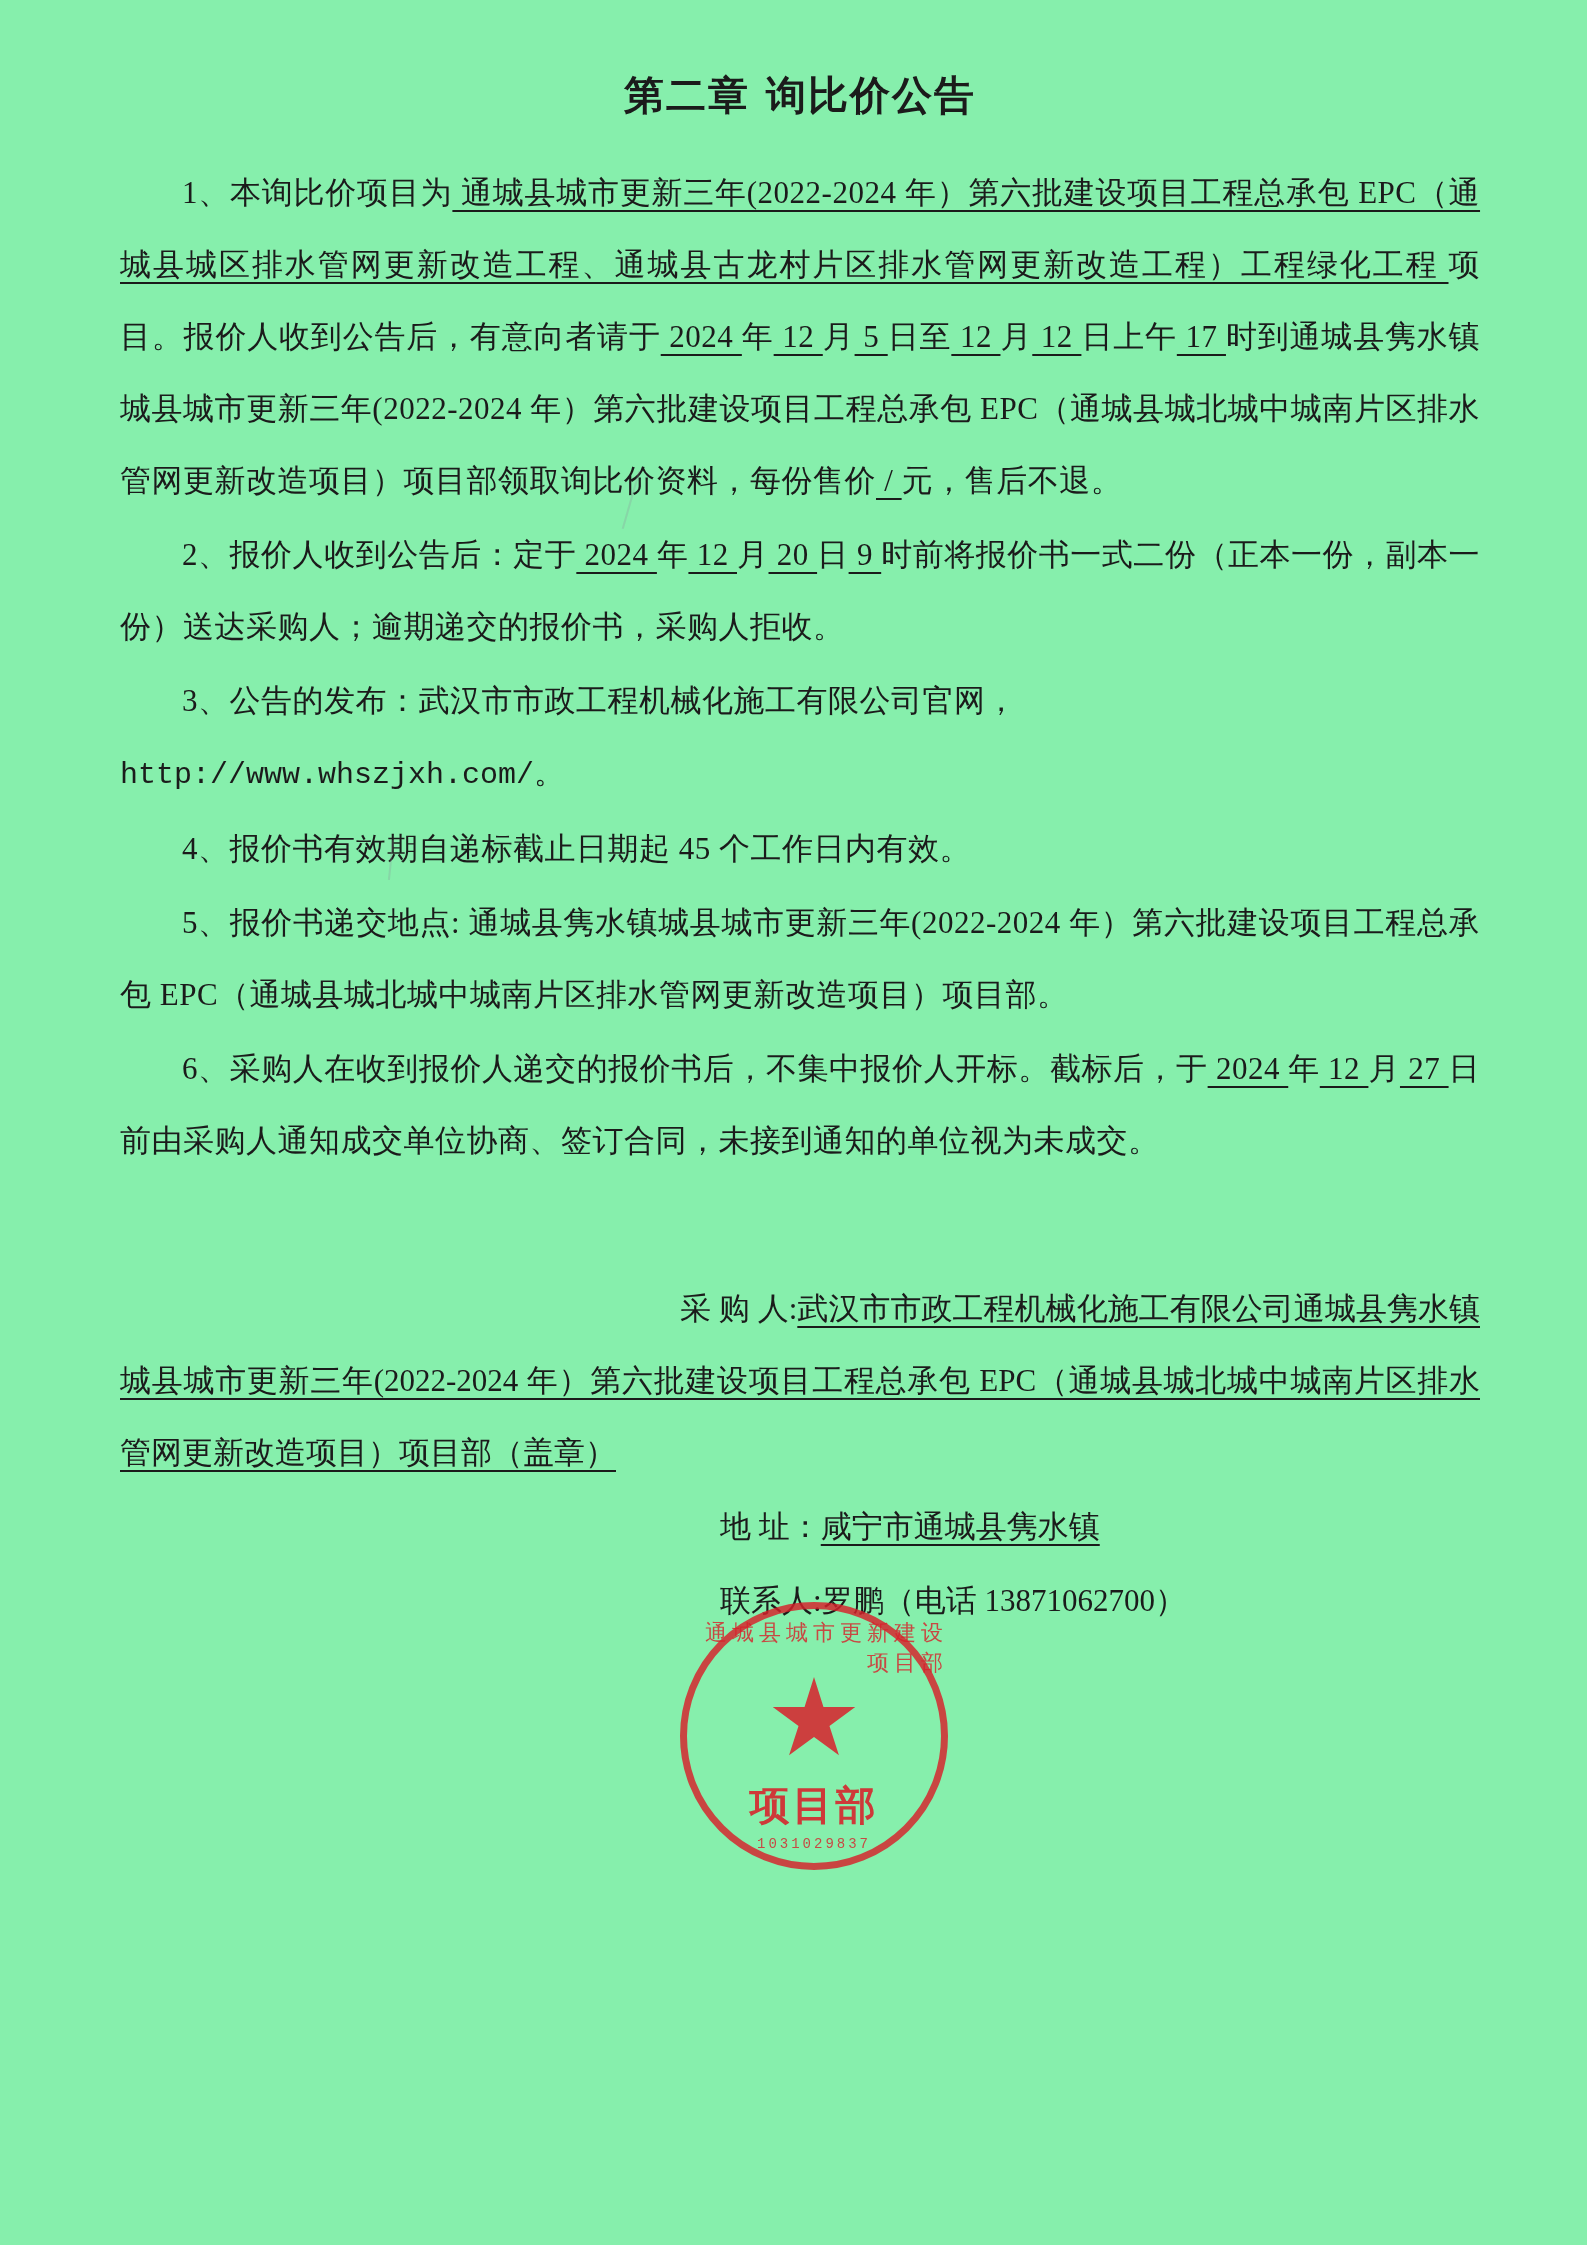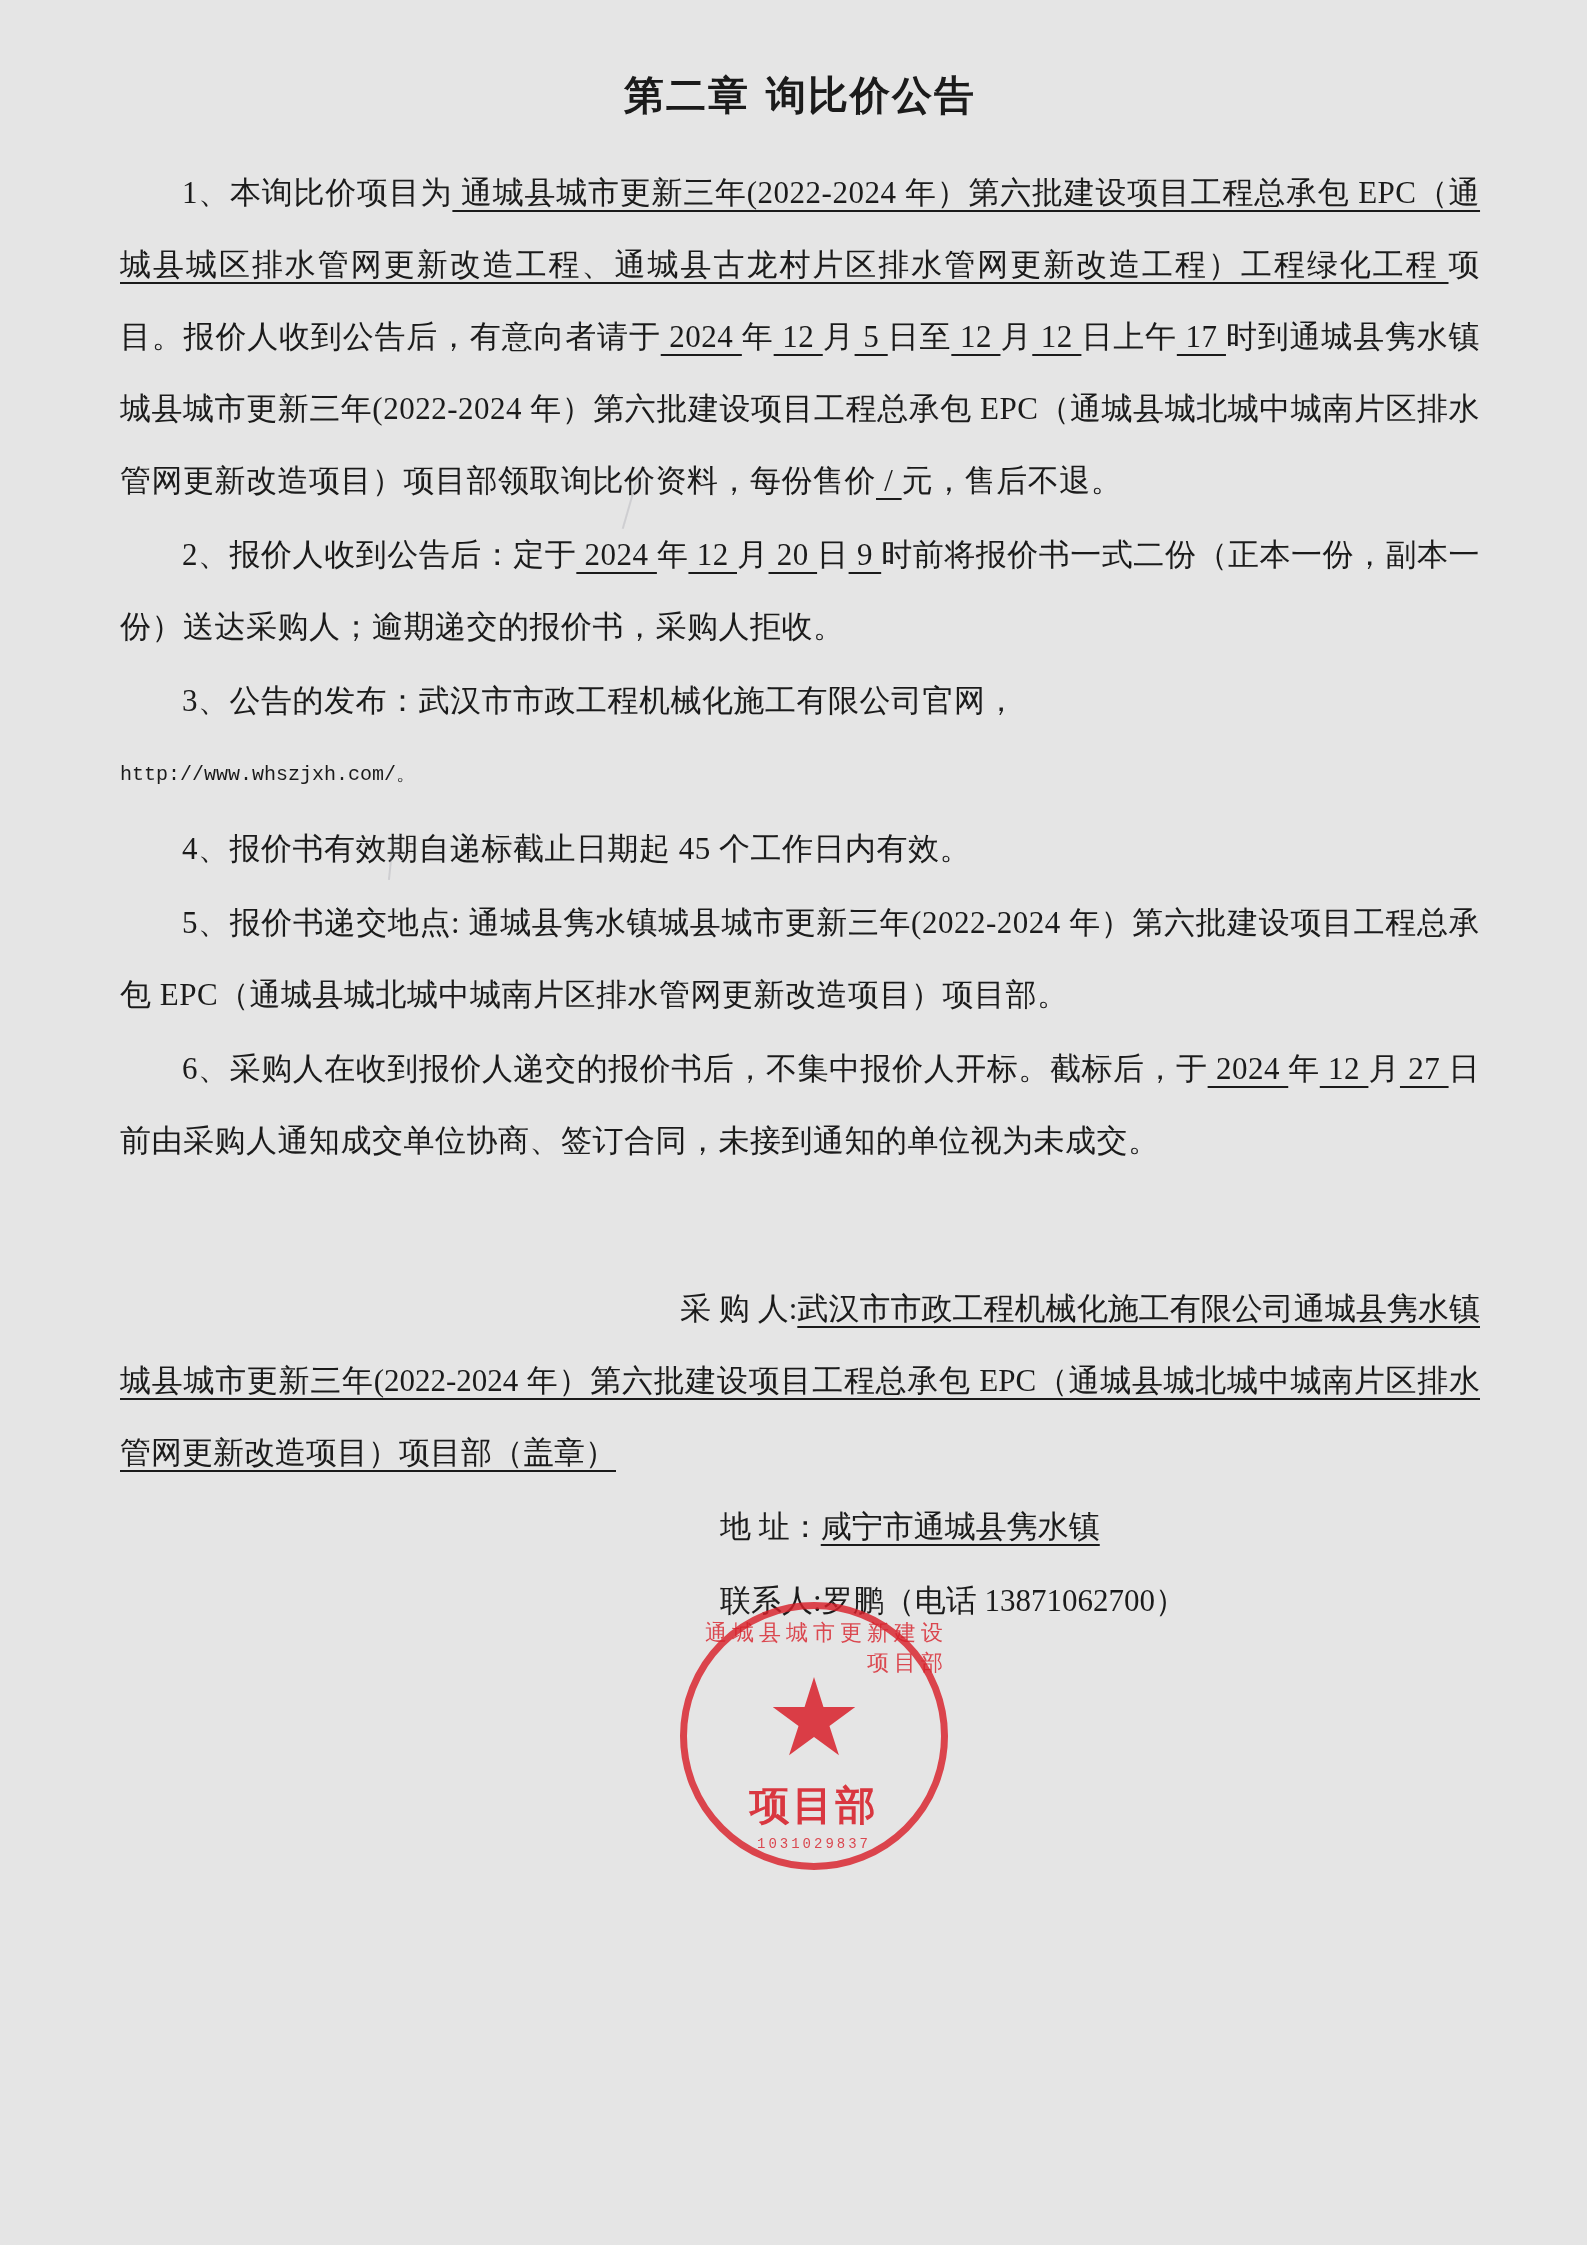--- a/index.html
+++ b/index.html
@@ -11,21 +11,21 @@
     width: 1587px;
     height: 2245px;
     position: relative;
     font-family: "Liberation Serif", "DejaVu Serif", serif;
     color: #1b1b1b;
     overflow: hidden;
   }
   .page {
     position: absolute;
     inset: 0;
-    background: #e5e5e5;
+    background: #86efac;
   }
   .sheet {
     position: absolute;
     left: 120px;
     top: 40px;
     width: 1360px;
     height: 2180px;
   }
   .doc-title {
     text-align: center;
@@ -46,21 +46,21 @@
   .indent {
     text-indent: 62px;
   }
   .u {
     text-decoration: underline;
     text-underline-offset: 7px;
     text-decoration-thickness: 2px;
   }
   .mono {
     font-family: "Liberation Mono", "DejaVu Sans Mono", monospace;
-    font-size: 20px;
+    font-size: 30px;
     letter-spacing: 0px;
   }
   .sign-block {
     margin-top: 96px;
     font-size: 31px;
     line-height: 72px;
   }
   .sign-body {
     text-align: justify;
   }

